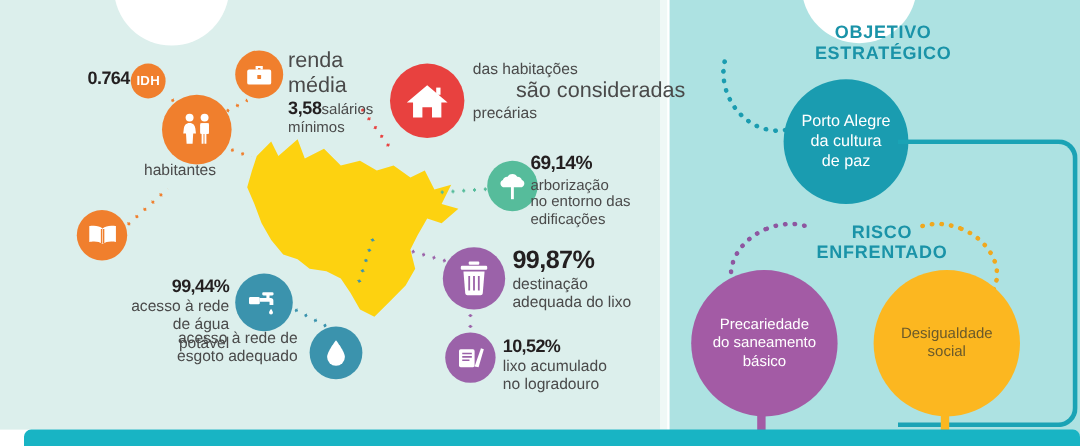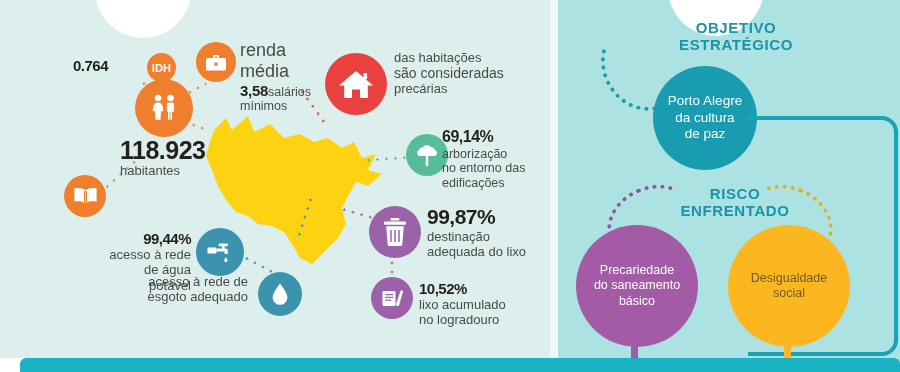--- a/index.html
+++ b/index.html
@@ -107,21 +107,21 @@
   <div class="dots" style="left:326px;top:122px;width:48px;transform:rotate(-126deg);color:#e8413f;"></div>
   <div class="dots" style="left:364px;top:158px;width:44px;transform:rotate(-4deg);color:#56bc9b;"></div>
   <div class="dots" style="left:340px;top:206px;width:42px;transform:rotate(16deg);color:#9b62a9;"></div>
   <div class="dots" style="left:392px;top:256px;width:30px;transform:rotate(90deg);color:#9b62a9;"></div>
   <div class="dots" style="left:243px;top:254px;width:46px;transform:rotate(28deg);color:#3b93ad;"></div>
   <div class="dots" style="left:298px;top:236px;width:42px;transform:rotate(-72deg);color:#3b93ad;"></div>
 
   <div class="lbl" style="left:73px;top:57px;font-size:15px;">
     <span class="big" style="font-size:15px;">0.764</span>
   </div>
-  <div class="circle" style="left:109px;top:53px;width:29px;height:29px;background:#f07f2d;margin-left:38px;">
+  <div class="circle" style="left:109px;top:53px;width:29px;height:29px;background:#f07f2d;">
     <span style="color:#fff;font-size:11px;font-weight:bold;letter-spacing:.2px;">IDH</span>
   </div>
 
   <div class="circle ico" style="left:196px;top:42px;width:40px;height:40px;background:#f07f2d;">
     <svg width="22" height="19" viewBox="0 0 22 19">
       <path d="M8 2h6v3h-2V3.6H10V5H8V2z" fill="#fff"></path>
       <rect x="1" y="5" width="20" height="12.5" rx="1.6" fill="#fff"></rect>
       <rect x="9.4" y="9.4" width="3.2" height="3.4" rx=".5" fill="#f07f2d"></rect>
     </svg>
   </div>
@@ -138,41 +138,40 @@
 
       <circle cx="11" cy="7" r="3.3" fill="#fff"></circle>
       <path d="M11 11.4c-3.1 0-4.4 2-4.8 4.6l-.5 4.2h2.3l.5 8.6h5l.5-8.6h2.3l-.5-4.2c-.4-2.6-1.7-4.6-4.8-4.6z" fill="#fff"></path>
 
       <circle cx="23.5" cy="7" r="3.3" fill="#fff"></circle>
       <path d="M20 11.8h7v8.6h-2v8.4h-1.6v-8.4h-.8v8.4H21v-8.4h-1z" fill="#fff"></path>
       <rect x="19.9" y="11.8" width="7.2" height="8.8" rx="1.6" fill="#fff"></rect>
     </svg>
   </div>
   <div class="lbl" style="left:120px;top:136px;font-size:25px;">
-    <span class="big" style="font-size:25px;">118.923</span>
     <span class="sub" style="font-size:13px;margin-top:-2px;">habitantes</span>
   </div>
 
   <div class="circle ico" style="left:64px;top:175px;width:42px;height:42px;background:#f07f2d;">
     <svg width="25" height="20" viewBox="0 0 25 20">
       <path d="M12.5 4.4C10.4 2.5 7.4 1.9 4 2.1c-1.6.1-2.6.3-2.6.3v13.3s1.2-.3 2.9-.4c3.2-.2 5.9.4 8.2 2.1V4.4z" fill="#fff"></path>
       <path d="M12.5 4.4c2.1-1.9 5.1-2.5 8.5-2.3 1.6.1 2.6.3 2.6.3v13.3s-1.2-.3-2.9-.4c-3.2-.2-5.9.4-8.2 2.1V4.4z" fill="#fff"></path>
       <path d="M11.6 4.9v12.1M13.4 4.9v12.1" stroke="#f07f2d" stroke-width="1.1"></path>
     </svg>
   </div>
 
   <div class="circle ico" style="left:325px;top:53px;width:62px;height:62px;background:#e8413f;">
     <svg width="36" height="32" viewBox="0 0 36 32">
       <path d="M18 3 L35 17.5h-5.2V30H22v-8.6h-8V30H6.2V17.5H1z" fill="#fff"></path>
       <rect x="25.5" y="5" width="3.6" height="6" fill="#fff"></rect>
     </svg>
   </div>
   <div class="lbl" style="left:394px;top:50px;font-size:14px;">
     <span class="sub" style="font-size:13px;">das habitações</span>
-    <span class="sub" style="font-size:14px;">são consideradas</span>
+    <span class="sub" style="font-size:18px;margin-left:36px;">são consideradas</span>
     <span class="sub" style="font-size:13px;">precárias</span>
   </div>
 
   <div class="circle ico" style="left:406px;top:134px;width:42px;height:42px;background:#56bc9b;">
     <svg width="24" height="25" viewBox="0 0 24 25">
       <path d="M12 2c-2 0-3.4 1-4 2.3-1.8-.2-3.6 1-3.9 2.8-1.4.5-2.3 1.9-2 3.4.3 1.7 1.9 2.8 3.6 2.6h12.6c1.7.2 3.3-.9 3.6-2.6.3-1.5-.6-2.9-2-3.4-.3-1.8-2.1-3-3.9-2.8C15.4 3 14 2 12 2z" fill="#fff"></path>
       <rect x="10.8" y="12.5" width="2.4" height="10.5" fill="#fff"></rect>
     </svg>
   </div>
   <div class="lbl" style="left:442px;top:128px;font-size:13px;">

